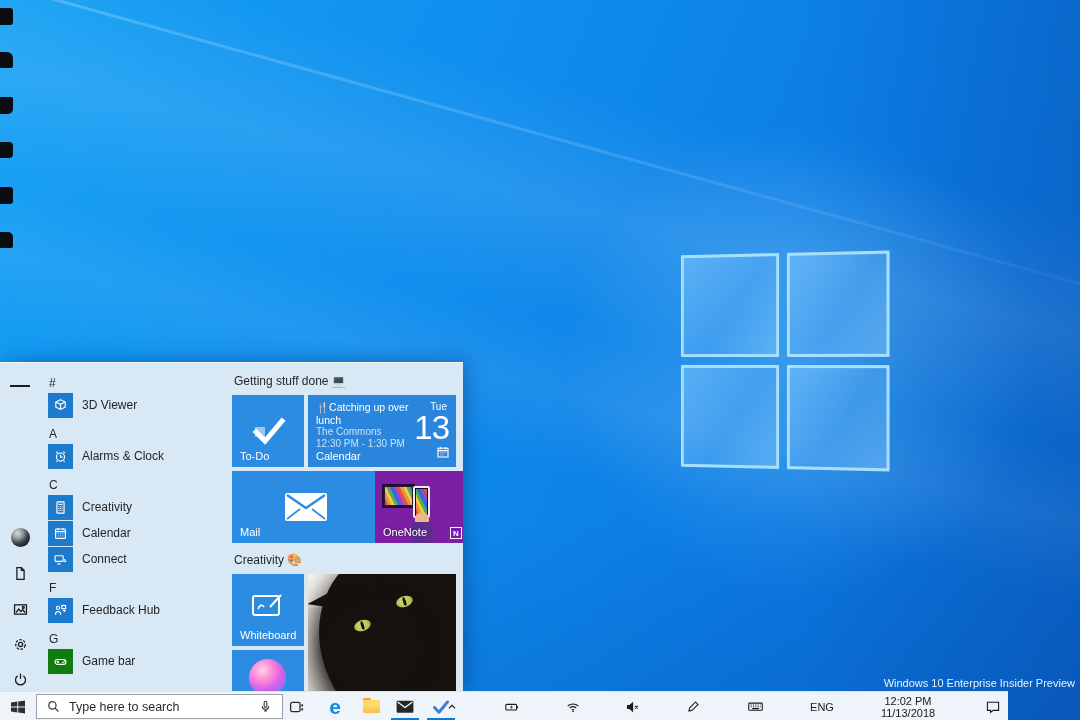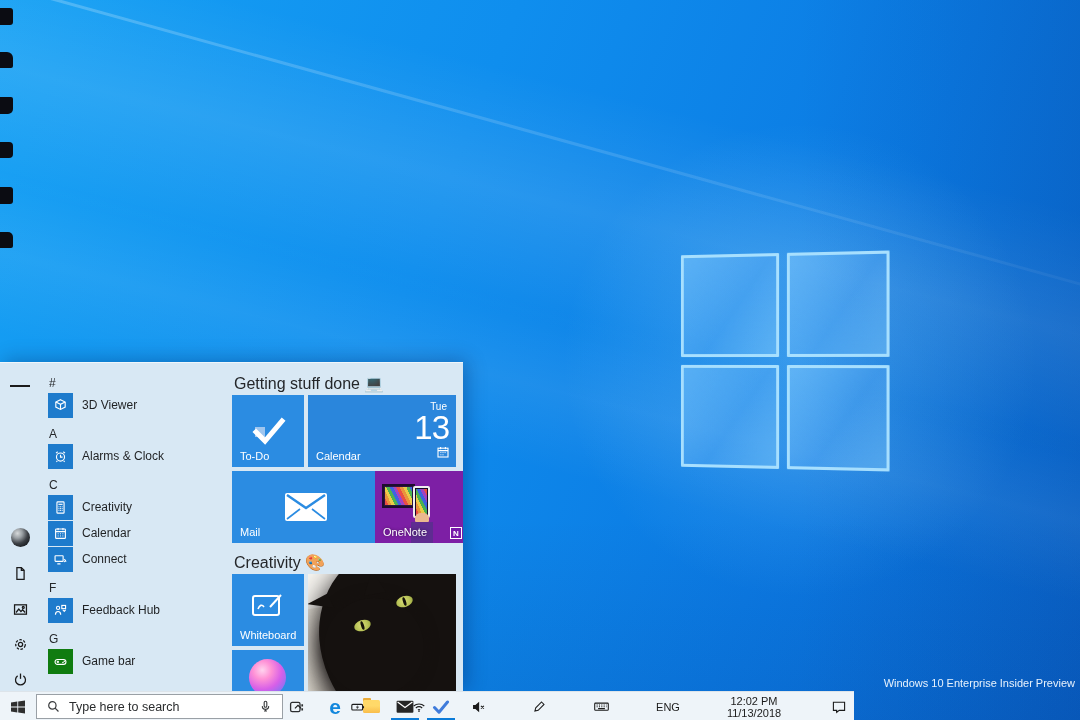--- a/index.html
+++ b/index.html
@@ -50,21 +50,21 @@
     background:radial-gradient(circle at 34% 28%, #d6d9da 0%, #9aa0a4 26%, #3c4045 55%, #121417 85%); }
 
   .app-list { position:absolute; left:44px; top:10px; width:186px; }
   .list-header { height:19px; display:flex; align-items:center; padding-left:5px;
     font-size:12px; color:#25272a; margin-top:6px; }
   .list-header:first-child { margin-top:0; }
   .app-item { height:26px; display:flex; align-items:center; gap:9px; padding-left:4px; }
   .app-tile { width:25px; height:25px; display:flex; align-items:center; justify-content:center; flex:0 0 auto; }
   .app-label { font-size:12px; color:#1f2123; white-space:nowrap; }
 
-  .tiles-title { position:absolute; left:234px; font-size:16px; color:#25272a; }
+  .tiles-title { position:absolute; left:234px; font-size:12px; color:#25272a; }
   .tile { position:absolute; color:#fff; overflow:hidden; }
   .tile-label { position:absolute; left:8px; bottom:5px; font-size:11px; color:#fff; }
   .tile-center { position:absolute; inset:0; display:flex; align-items:center; justify-content:center; }
 
   .cal-event { position:absolute; left:8px; top:6px; width:100px; font-size:10.5px; line-height:12.5px; }
   .cal-sub { color:rgba(255,255,255,.75); font-size:10px; line-height:12px; }
   .cal-day { position:absolute; right:9px; top:6px; font-size:10px; }
   .cal-date { position:absolute; right:7px; top:14px; font-size:33px; font-weight:400; letter-spacing:-1px; }
   .cal-mini { position:absolute; right:7px; bottom:5px; }
 
@@ -90,21 +90,21 @@
   .on-hand { position:absolute; left:40px; top:42px; width:14px; height:12px; background:#eab88f; border-radius:40%; }
   .on-sleeve { position:absolute; left:36px; top:51px; width:22px; height:21px; background:#5e2c91; }
   .on-logo { position:absolute; right:5px; bottom:4px; width:12px; height:12px; background:#7719aa;
     border:1px solid #fff; color:#fff; font-size:8px; font-weight:bold; display:flex;
     align-items:center; justify-content:center; }
 
   .balloon { position:absolute; left:17px; top:9px; width:37px; height:37px; border-radius:50%;
     background:radial-gradient(circle at 36% 30%, #ffd4ef 0%, #ff92d6 26%, #d75fe8 55%, #7f74f4 84%, #5c8df0 100%); }
 
   
-  .taskbar { position:absolute; left:0; bottom:0; width:854px; height:29px;
+  .taskbar { position:absolute; left:0; bottom:0; width:1008px; height:29px;
     background:var(--taskbar-bg); border-top:1px solid #dde4ea; }
   .tb-btn { position:absolute; top:0; height:29px; display:flex; align-items:center; justify-content:center; }
   .searchbox { position:absolute; left:36px; top:2px; width:247px; height:25px; background:#fff;
     border:1px solid #9aa0a6; display:flex; align-items:center; }
   .search-text { font-size:12.5px; color:#2a2c2e; margin-left:8px; flex:1; }
   .underline { position:absolute; bottom:0; height:2px; background:#0b7bd8; }
   .edge-e { font-size:21px; font-weight:bold; color:#1287dd; line-height:20px; }
   .folder { position:relative; width:17px; height:13px; }
   .folder .tab { position:absolute; left:0; top:-2px; width:8px; height:4px; background:#e9aa38; border-radius:1px 1px 0 0; }
   .folder .body { position:absolute; inset:0; background:linear-gradient(#ffd969 45%,#f9bd4b); border-radius:1.5px; }
@@ -263,20 +263,25 @@
       <div class="tile-center">
         <svg viewBox="0 0 40 32" width="40" height="32" fill="none">
             <rect x="7" y="12" width="10" height="10" fill="#9fc6ef"></rect>
             <path d="m8 17 9 9L34 6" stroke="#fff" stroke-width="5" stroke-linecap="square"></path>
           </svg>
       </div>
       <div class="tile-label">To-Do</div>
     </div>
 
     <div class="tile" style="left:308px;top:32px;width:148px;height:72px;background:#2a86dc">
+      <div class="cal-event">
+        <div>🍴Catching up over lunch</div>
+        <div class="cal-sub">The Commons</div>
+        <div class="cal-sub">12:30 PM - 1:30 PM</div>
+      </div>
       <div class="cal-day">Tue</div>
       <div class="cal-date">13</div>
       <div class="tile-label">Calendar</div>
       <div class="cal-mini">
         <svg viewBox="0 0 12 12" width="12" height="12" fill="none" stroke="#fff" stroke-width="1.1">
             <rect x="1" y="2.2" width="10" height="8.8"></rect>
             <path d="M1 4.6h10M3.6 1v2.2M8.4 1v2.2"></path>
             <path d="M3.4 6.6h1M5.5 6.6h1M7.6 6.6h1M3.4 8.8h1M5.5 8.8h1" stroke-width="1"></path>
           </svg>
       </div>

